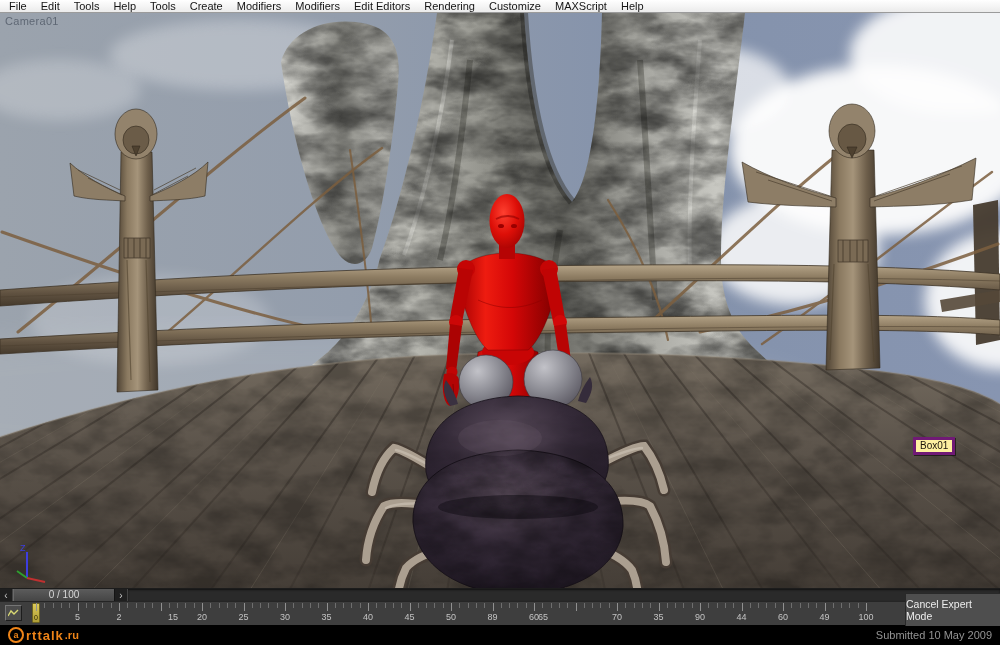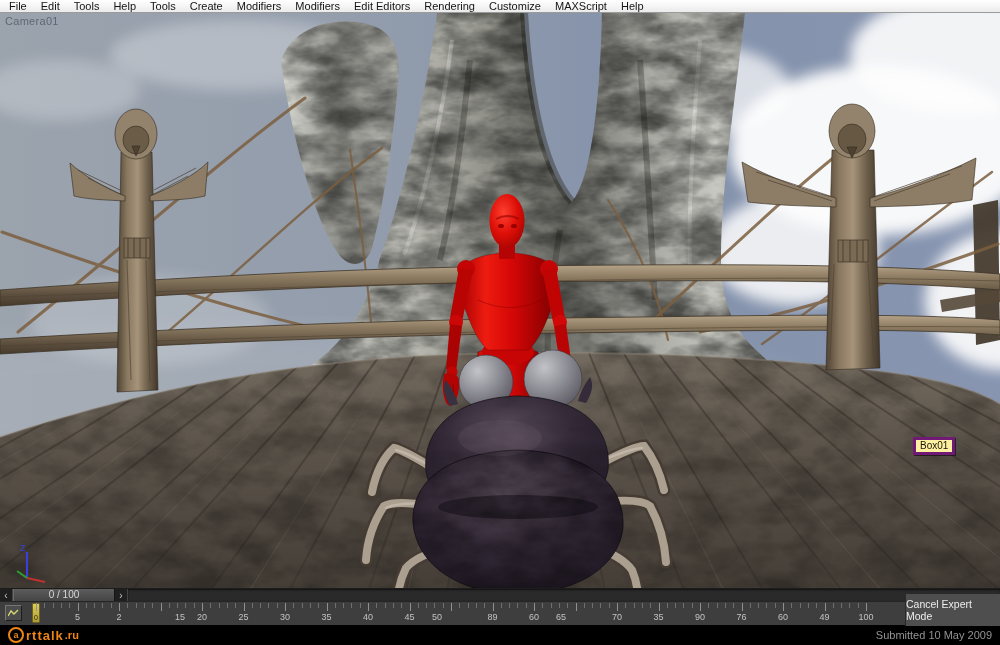--- a/index.html
+++ b/index.html
@@ -469,35 +469,35 @@
         <div class="tick" style="left: 807.9px; height: 5px;"></div>
         <div class="tick" style="left: 816.2px; height: 5px;"></div>
         <div class="tick major" style="left: 824.5px; height: 8px;"></div>
         <div class="tick" style="left: 832.8px; height: 5px;"></div>
         <div class="tick" style="left: 841.1px; height: 5px;"></div>
         <div class="tick" style="left: 849.4px; height: 5px;"></div>
         <div class="tick" style="left: 857.7px; height: 5px;"></div>
         <div class="tick major" style="left: 866px; height: 8px;"></div>
         <div class="tnum" style="left: 77.5px;">5</div>
         <div class="tnum" style="left: 119px;">2</div>
-        <div class="tnum" style="left: 155px; margin-left: 12px;">15</div>
+        <div class="tnum" style="left: 148px; margin-left: 12px;">15</div>
         <div class="tnum" style="left: 202px;">20</div>
         <div class="tnum" style="left: 243.5px;">25</div>
         <div class="tnum" style="left: 285px;">30</div>
         <div class="tnum" style="left: 326.5px;">35</div>
         <div class="tnum" style="left: 368px;">40</div>
         <div class="tnum" style="left: 409.5px;">45</div>
-        <div class="tnum" style="left: 437px;">50</div>
+        <div class="tnum" style="left: 451px;">50</div>
         <div class="tnum" style="left: 492.5px;">89</div>
         <div class="tnum" style="left: 534px;">60</div>
-        <div class="tnum" style="left: 561px;">65</div>
+        <div class="tnum" style="left: 543px;">65</div>
         <div class="tnum" style="left: 617px;">70</div>
         <div class="tnum" style="left: 658.5px;">35</div>
         <div class="tnum" style="left: 700px;">90</div>
-        <div class="tnum" style="left: 741.5px;">76</div>
+        <div class="tnum" style="left: 741.5px;">44</div>
         <div class="tnum" style="left: 783px;">60</div>
         <div class="tnum" style="left: 824.5px;">49</div>
         <div class="tnum" style="left: 866px;">100</div>
       </div>
     <div id="cancel-expert">Cancel Expert Mode</div>
   </div>
 
   <div id="bottombar">
     <div id="watermark">
       <span class="wm-circle">

